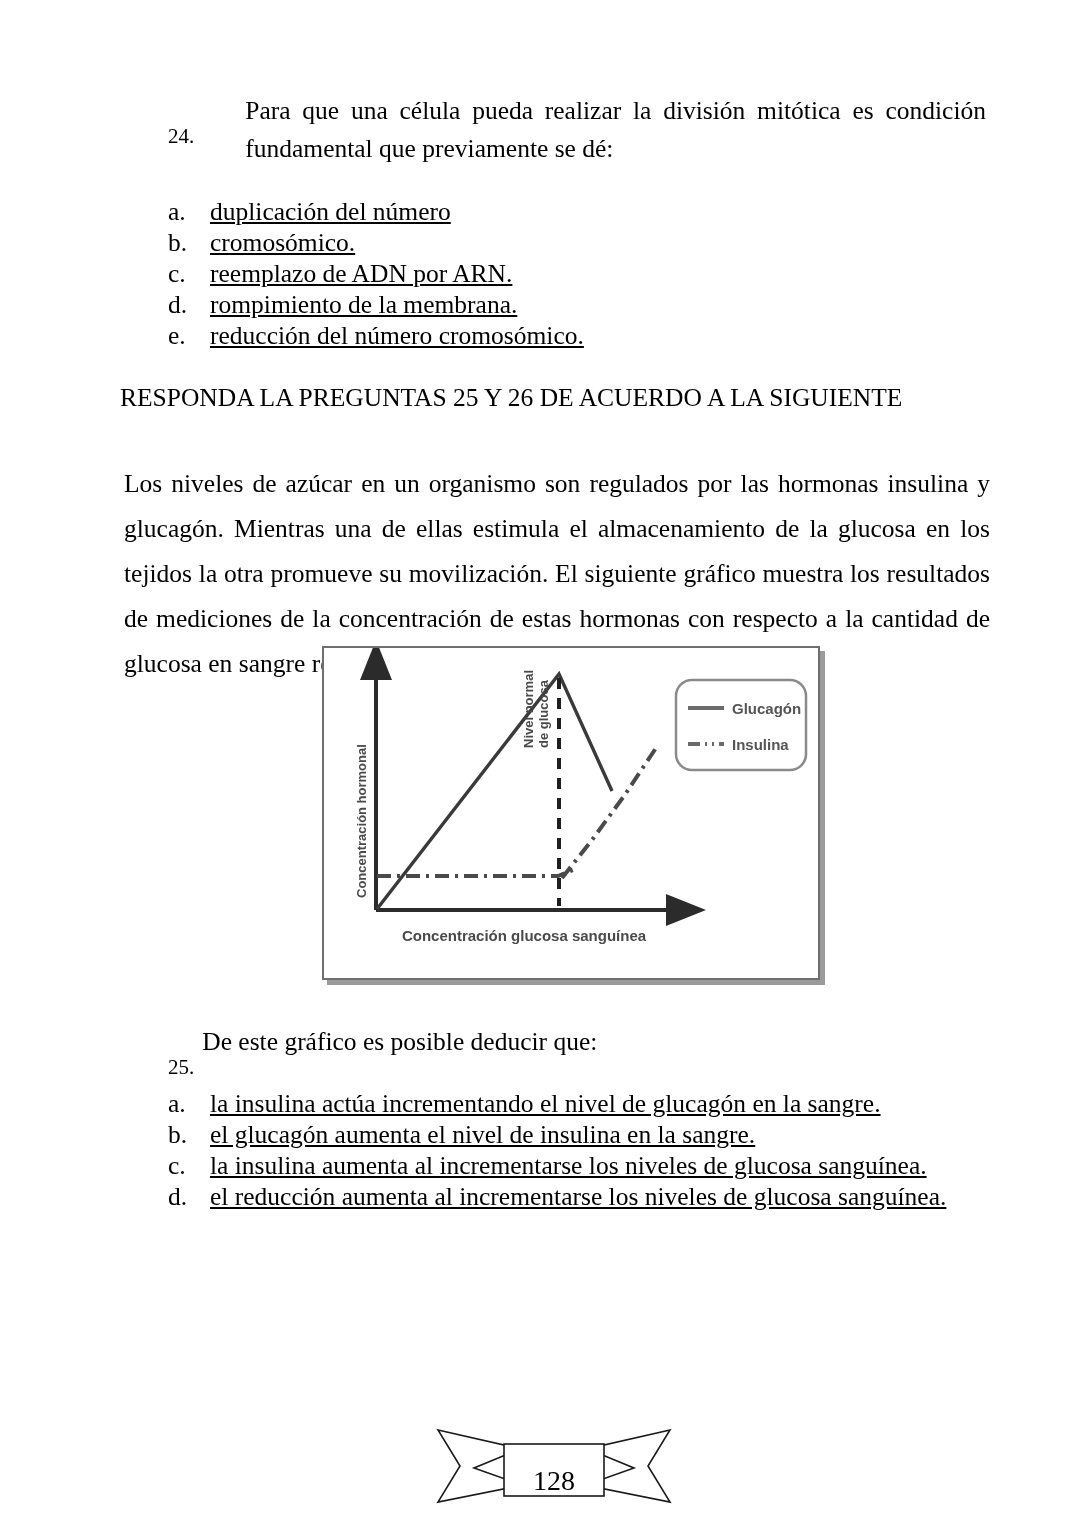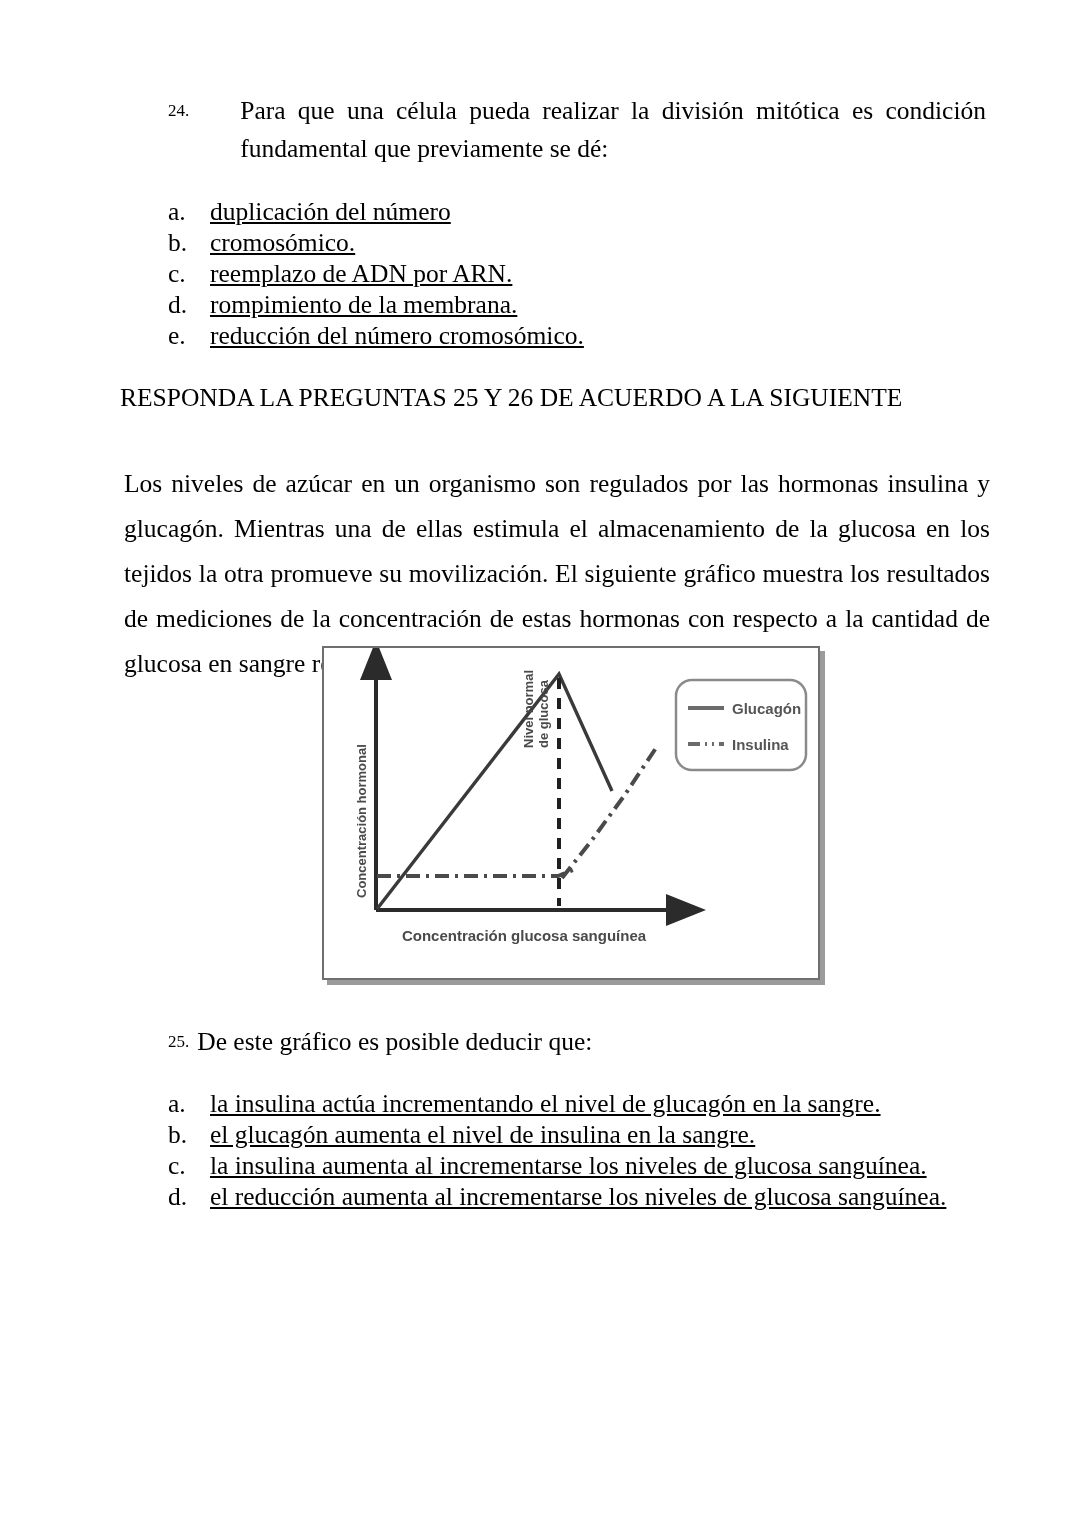--- a/index.html
+++ b/index.html
@@ -28,23 +28,24 @@
     left: 168px;
     top: 92px;
     width: 818px;
   }
   .q-line {
     display: flex;
     align-items: flex-start;
   }
   .q-number {
     flex: 0 0 auto;
-    font-size: 17px;
+    font-size: 21px;
     line-height: 38px;
     margin-right: 8px;
+    margin-top: 25px;
   }
   .q-text {
     flex: 1 1 auto;
     font-size: 25.5px;
     line-height: 38px;
     text-align: justify;
     text-justify: inter-word;
   }
   .q-text.hang {
     text-indent: 0;
@@ -277,14 +278,25 @@
     <div class="opt-row">
       <span class="opt-letter">c.</span>
       <span class="opt-text">la insulina aumenta al incrementarse los niveles de glucosa sanguínea.</span>
     </div>
     <div class="opt-row">
       <span class="opt-letter">d.</span>
       <span class="opt-text">el reducción aumenta al incrementarse los niveles de glucosa sanguínea.</span>
     </div>
   </div>
 
+  <div class="footer">
+    <svg width="236" height="86" viewBox="0 0 236 86">
+
+      <polygon points="2,6 72,22 72,30 38,44 72,56 72,64 2,78 24,42" fill="#ffffff" stroke="#1a1a1a" stroke-width="1.6"></polygon>
+
+      <polygon points="234,6 164,22 164,30 198,44 164,56 164,64 234,78 212,42" fill="#ffffff" stroke="#1a1a1a" stroke-width="1.6"></polygon>
+
+      <rect x="68" y="20" width="100" height="52" fill="#ffffff" stroke="#1a1a1a" stroke-width="1.6"></rect>
+    </svg>
+    <div class="footer-num">128</div>
+  </div>
 
 </div>
 
 </body></html>

